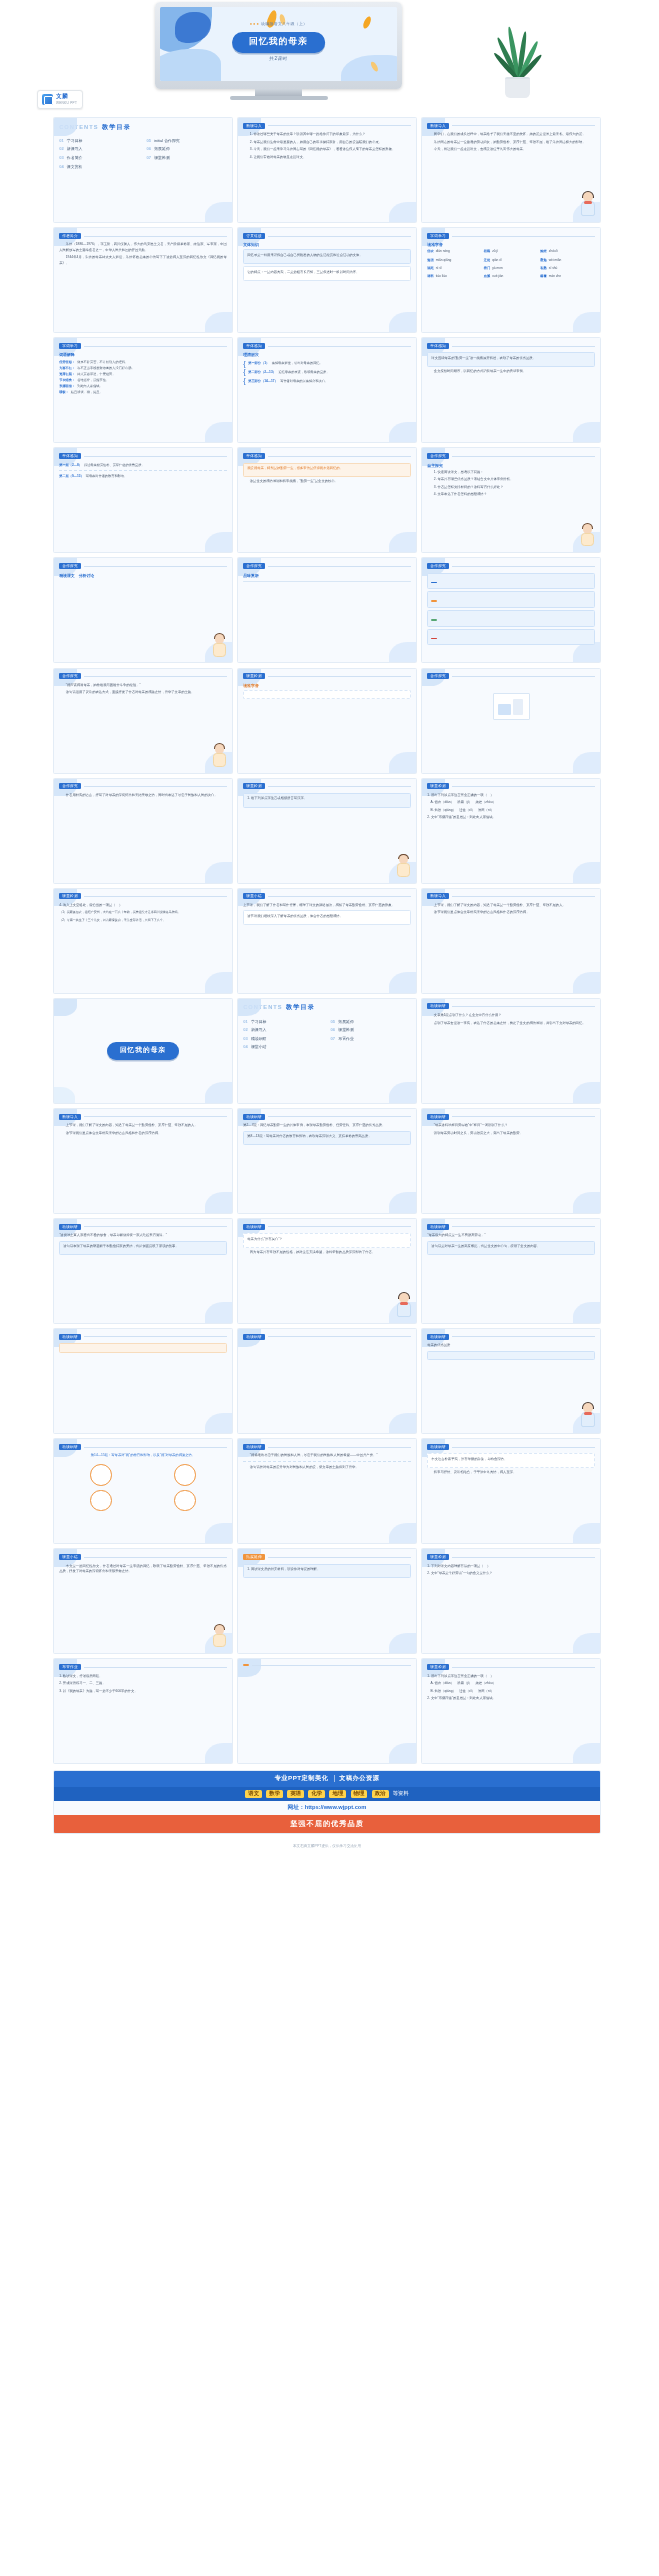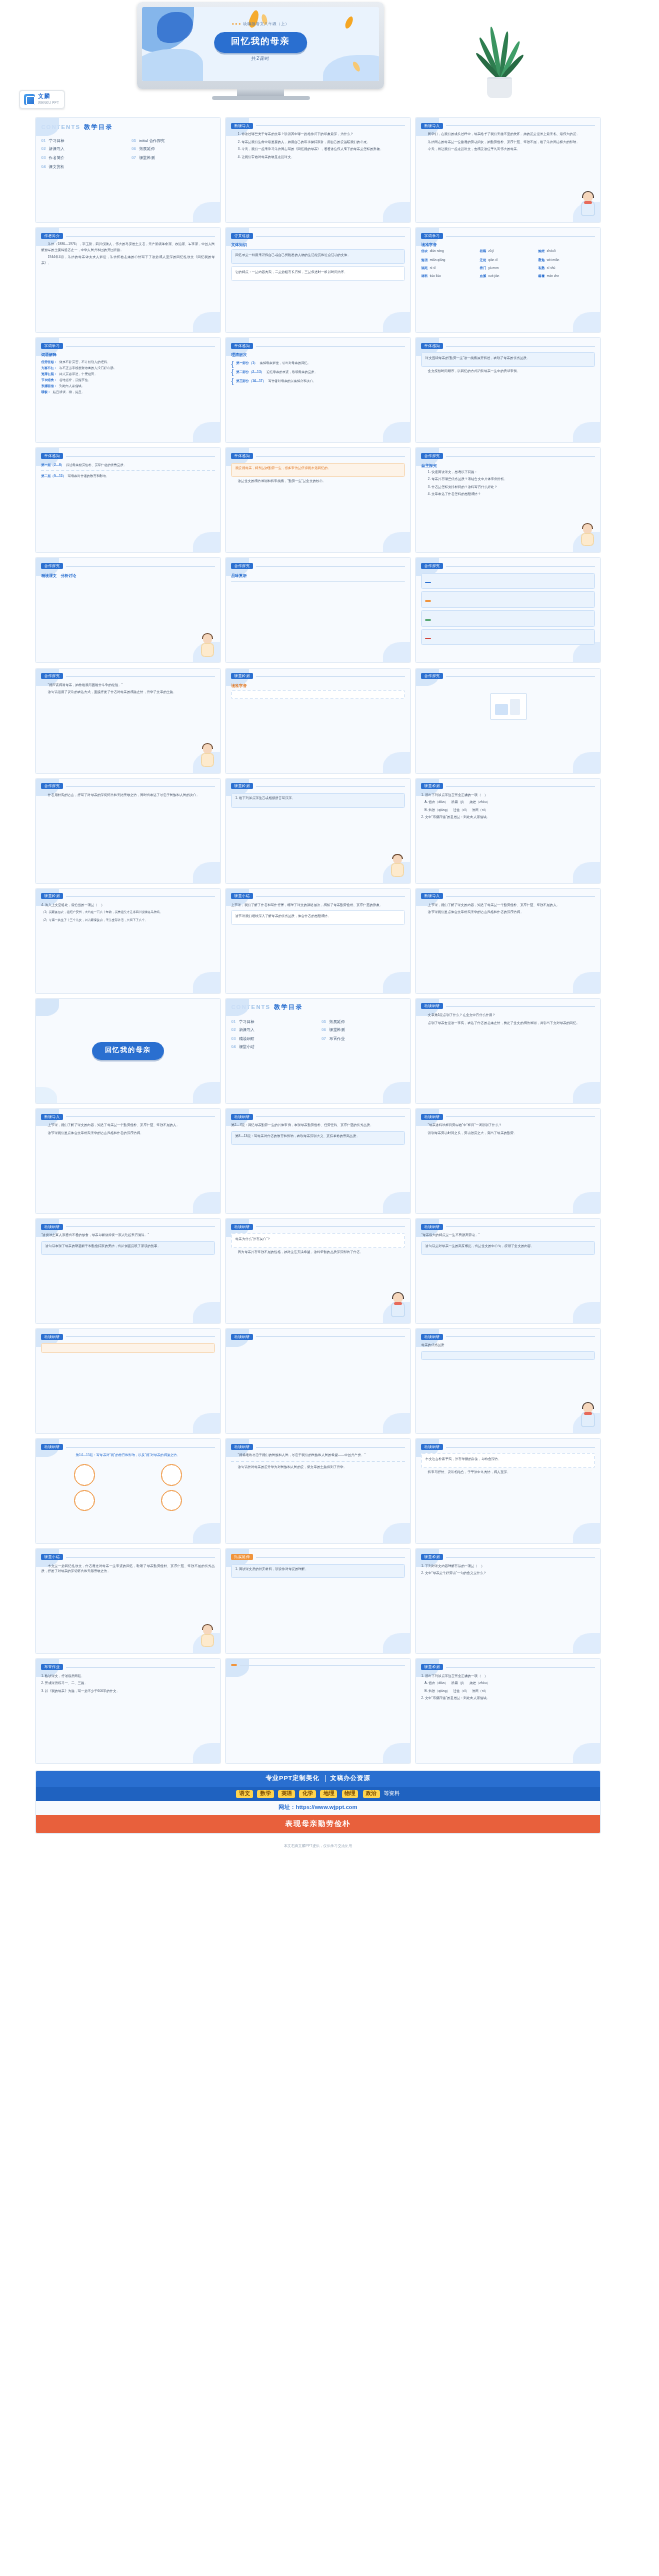--- a/index.html
+++ b/index.html
@@ -2,21 +2,21 @@
 <html style="font-size:8.2px"><head>
 <meta charset="utf-8">
 <style>
   * { box-sizing: border-box; margin: 0; padding: 0; }
   body {
     width: 659px;
     background: #ffffff;
     font-family: "Liberation Sans", "DejaVu Sans", sans-serif;
     color: #333;
   }
-  .page { width: 636px; position: relative; }
+  .page { width: 636px; position: relative; padding-left: 18px; }
 
   
   .hero {
     width: 659px;
     height: 113px;
     position: relative;
     background: #ffffff;
     overflow: hidden;
   }
   .monitor {
@@ -1255,18 +1255,18 @@
       <span class="sub">语文</span>
       <span class="sub">数学</span>
       <span class="sub">英语</span>
       <span class="sub">化学</span>
       <span class="sub">地理</span>
       <span class="sub">物理</span>
       <span class="sub">政治</span>
       <span>等资料</span>
     </div>
     <div class="ad-url">网址：https://www.wjppt.com</div>
-    <div class="ad-cta">表现母亲勤劳俭朴</div>
+    <div class="ad-cta">坚强不屈的优秀品质</div>
   </div>
   <div class="ad-note">本文档由文麟PPT提供，仅供学习交流使用</div>
 
 </div>
 
 
 </body></html>

